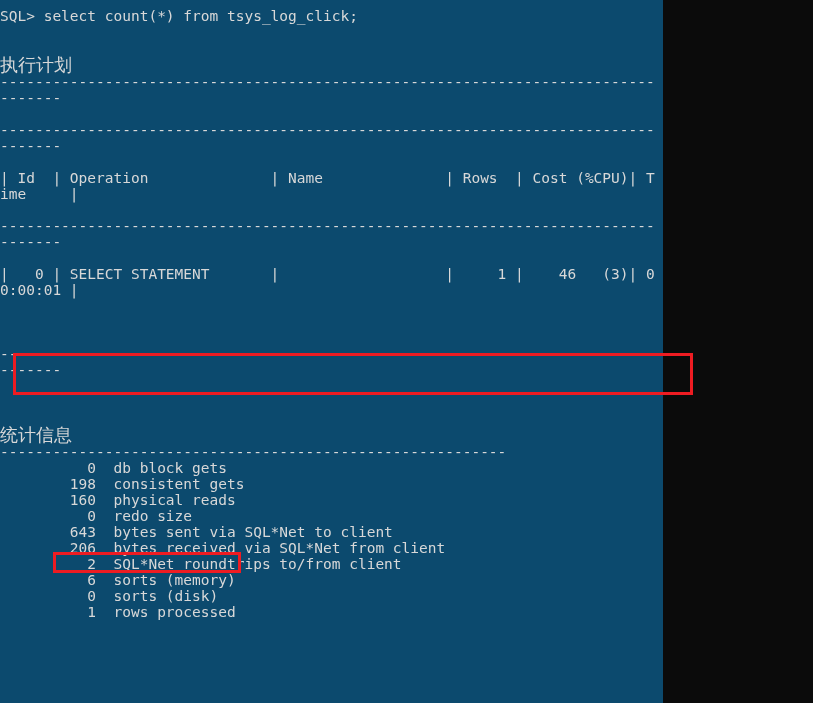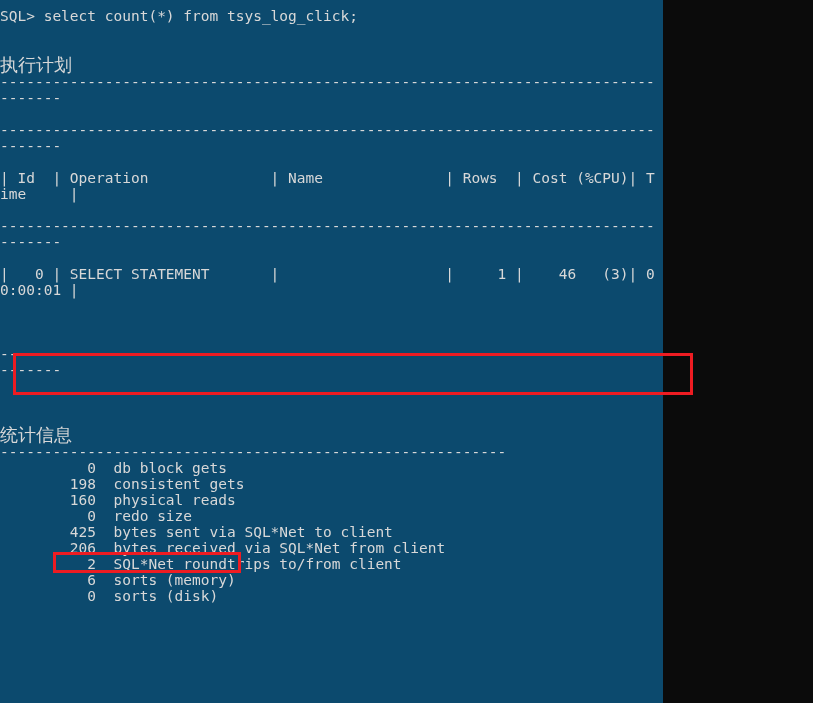--- a/index.html
+++ b/index.html
@@ -106,23 +106,24 @@
   <div class="tline blank"></div>
 
   <div class="cjk">统计信息</div>
   <div class="tline">----------------------------------------------------------</div>
 
   <div id="stats-list">
       <div class="tline">          0  db block gets</div>
       <div class="tline">        198  consistent gets</div>
       <div class="tline">        160  physical reads</div>
       <div class="tline">          0  redo size</div>
-      <div class="tline">        425  bytes sent via SQL*Net to client</div>
+      <div class="tline">        643  bytes sent via SQL*Net to client</div>
       <div class="tline">        206  bytes received via SQL*Net from client</div>
       <div class="tline">          2  SQL*Net roundtrips to/from client</div>
       <div class="tline">          6  sorts (memory)</div>
       <div class="tline">          0  sorts (disk)</div>
+      <div class="tline">          1  rows processed</div>
     </div>
 
   <div class="hl-box" id="hl-plan-row"></div>
   <div class="hl-box" id="hl-consistent-gets"></div>
 
 </div>
 
 </body></html>

